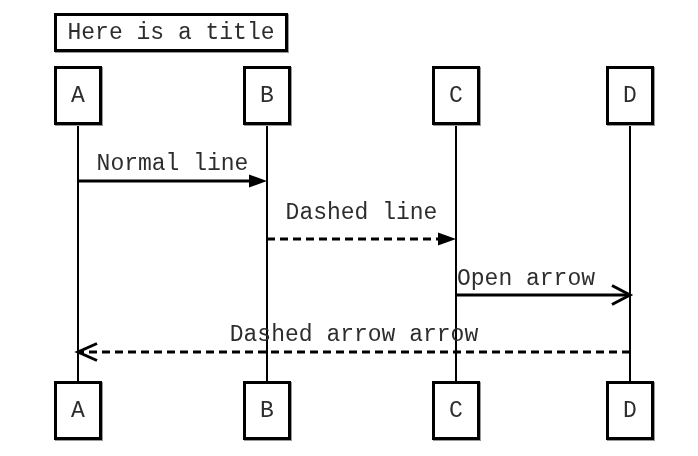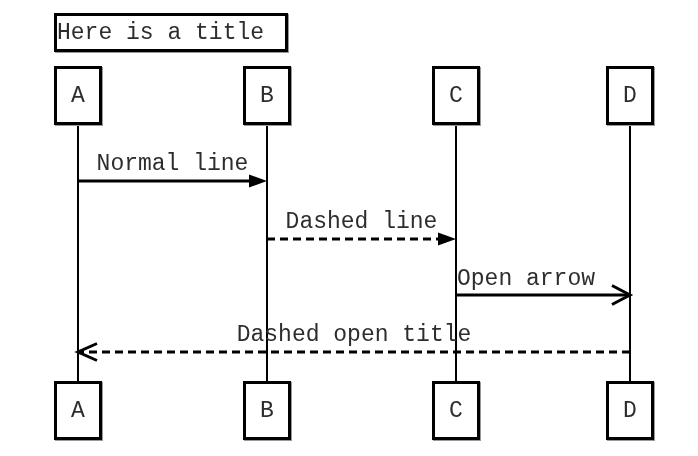--- a/index.html
+++ b/index.html
@@ -21,20 +21,21 @@
     left: 54px;
     top: 13px;
     width: 234px;
     height: 39px;
     border: 3px solid #000000;
     box-sizing: border-box;
     background: #ffffff;
     box-shadow: 1px 1px 0 #999999;
     display: flex;
     align-items: center;
+    justify-content: center;
     font-size: 23px;
     white-space: nowrap;
   }
   .actor {
     position: absolute;
     width: 48px;
     height: 59px;
     border: 3px solid #000000;
     box-sizing: border-box;
     background: #ffffff;
@@ -62,21 +63,21 @@
   .msg-label {
     position: absolute;
     font-size: 23px;
     line-height: 26px;
     height: 26px;
     text-align: center;
     white-space: nowrap;
     z-index: 3;
   }
   .msg-1 { left: 78px;  width: 189px; top: 151px; }
-  .msg-2 { left: 267px; width: 189px; top: 209px; }
+  .msg-2 { left: 267px; width: 189px; top: 200px; }
   .msg-3 { left: 456px; width: 140px; top: 266px; }
   .msg-4 { left: 78px;  width: 552px; top: 322px; }
 </style>
 </head>
 <body>
 
 <div class="canvas">
 
   <div class="title-box">
     <span>Here is a title</span>
@@ -116,15 +117,15 @@
 
     <g>
       <line x1="630" y1="352" x2="80" y2="352" stroke="#000000" stroke-width="3" stroke-dasharray="8 5"></line>
       <polyline points="97,343.5 78,352 97,360.5" fill="none" stroke="#000000" stroke-width="3"></polyline>
     </g>
   </svg>
 
   <div class="msg-label msg-1">Normal line</div>
   <div class="msg-label msg-2">Dashed line</div>
   <div class="msg-label msg-3">Open arrow</div>
-  <div class="msg-label msg-4">Dashed open title</div>
+  <div class="msg-label msg-4">Dashed arrow arrow</div>
 
 </div>
 
 </body></html>

